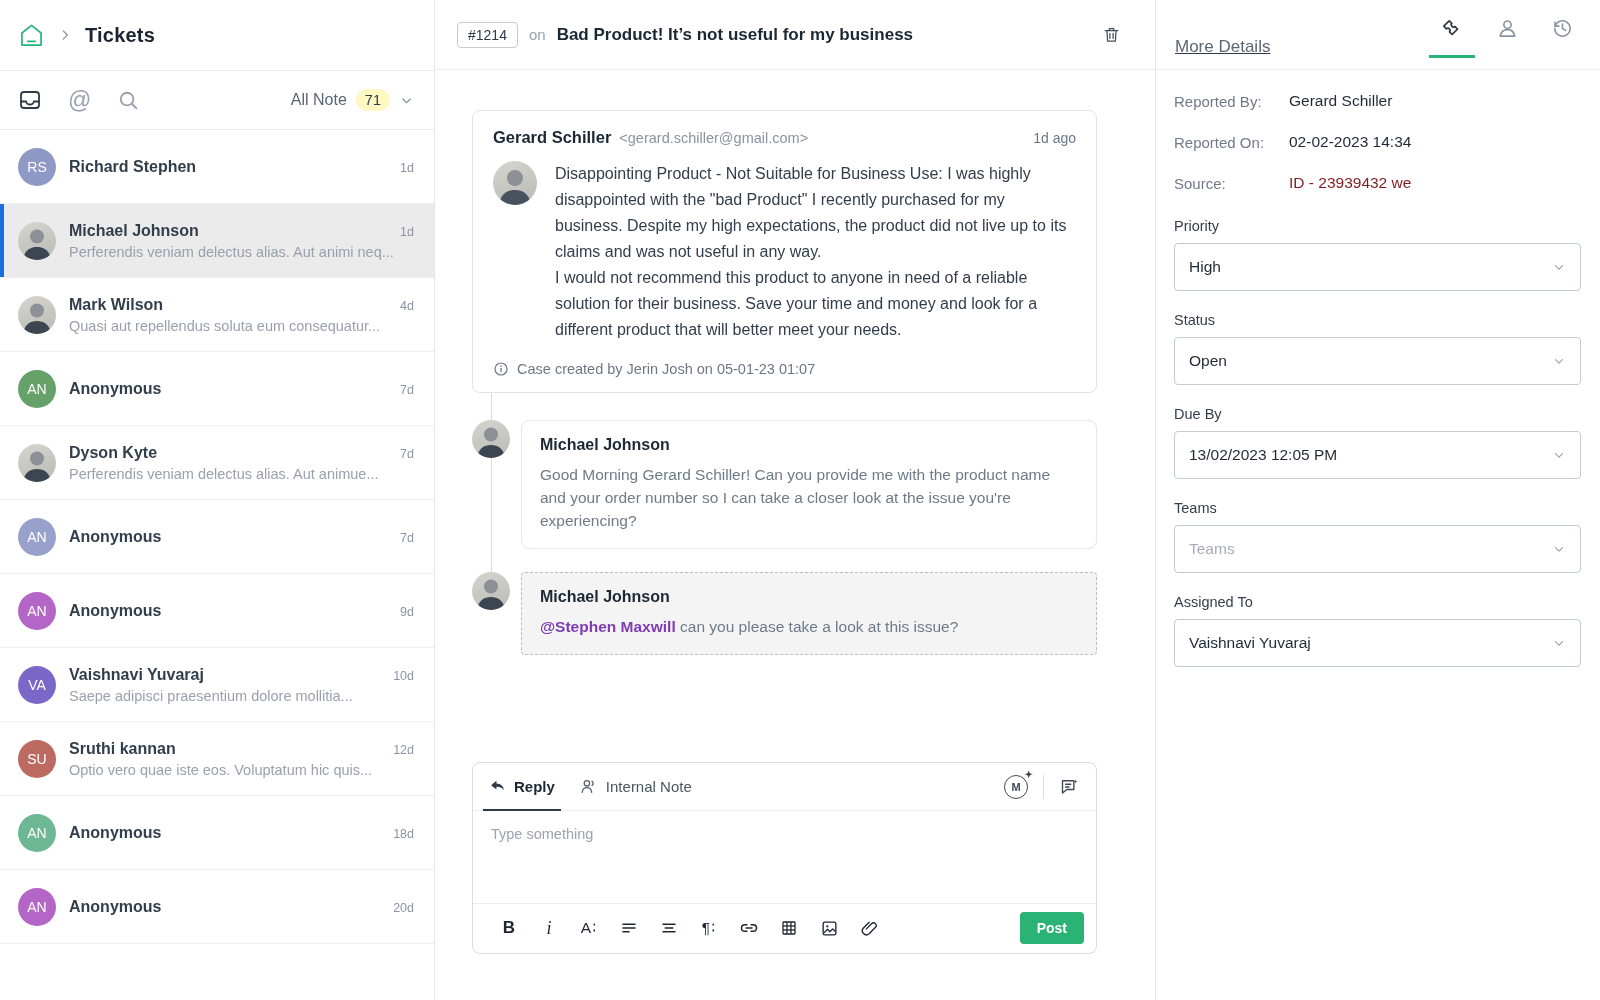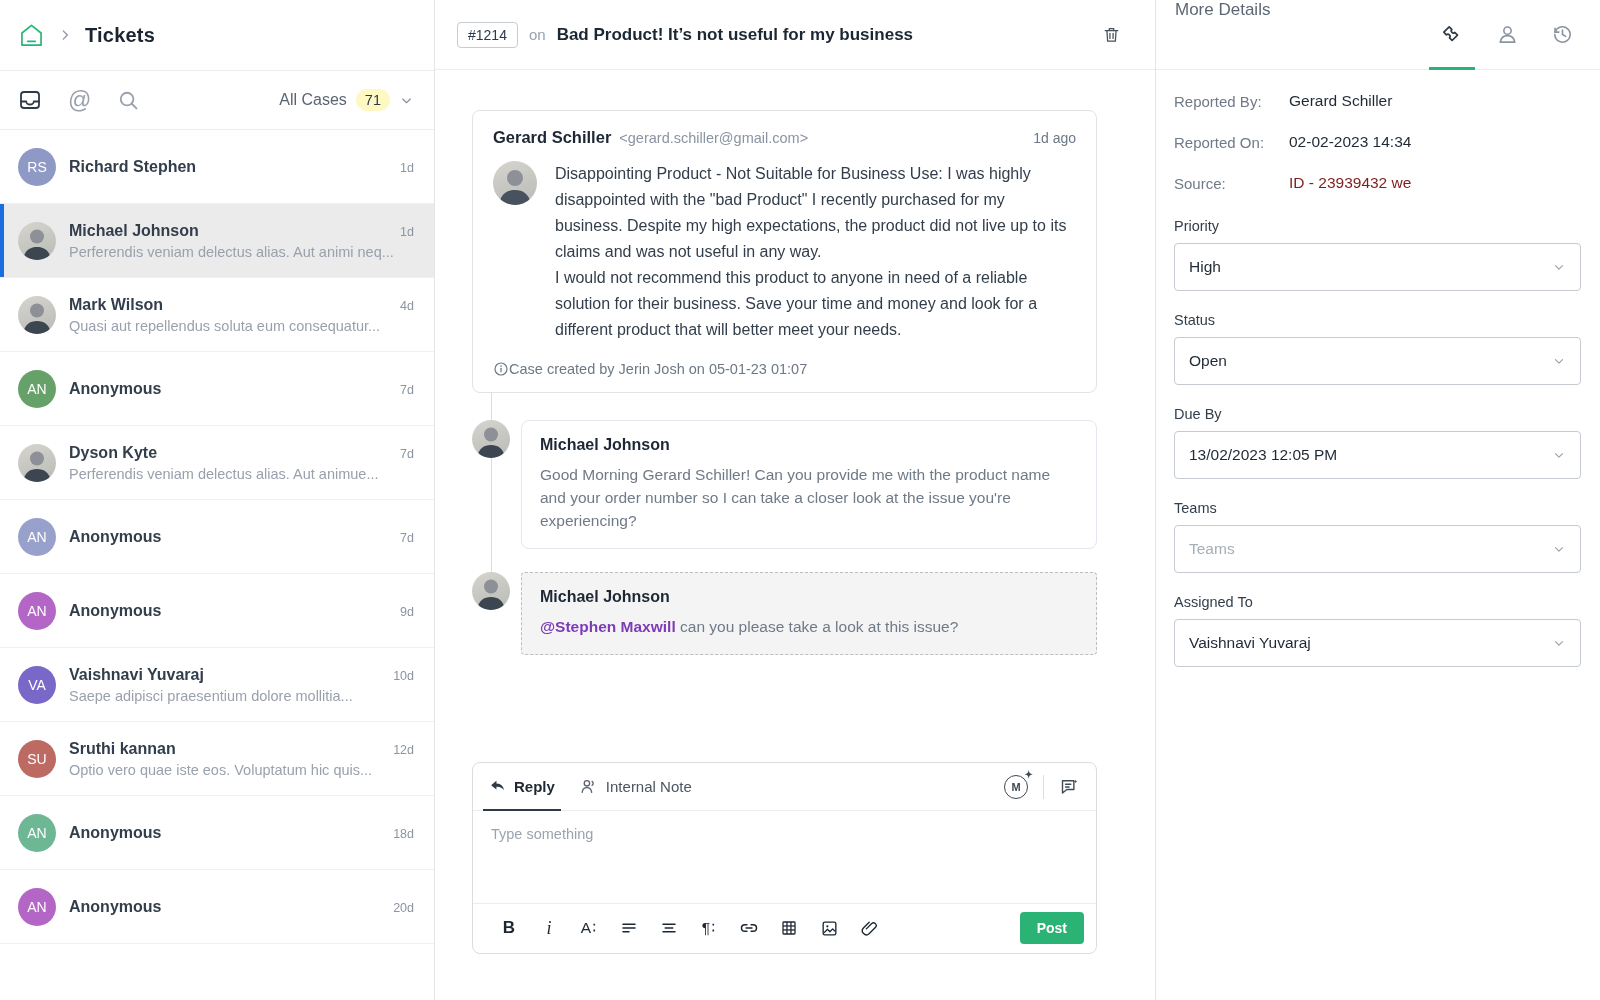--- a/index.html
+++ b/index.html
@@ -42,21 +42,21 @@
   .thread { flex:1; padding:40px 58px 0 37px; overflow:hidden; }
   .msg-card { border:1px solid #e1e3e6; border-radius:8px; padding:17px 20px 15px; background:#fff; position:relative; z-index:1; }
   .msg-head { display:flex; align-items:baseline; margin-bottom:14px; }
   .msg-author { font-size:16.5px; font-weight:bold; color:#1d2834; }
   .msg-email { font-size:14.5px; color:#8a94a2; margin-left:8px; }
   .msg-time { margin-left:auto; font-size:14px; color:#6d7886; }
   .msg-bodyrow { display:flex; gap:18px; }
   .msg-avatar { width:44px; height:44px; border-radius:50%; overflow:hidden; flex-shrink:0;
     background:linear-gradient(160deg,#d6d4ce,#b9bbb6); display:flex; align-items:center; justify-content:center; }
   .msg-text { font-size:16px; line-height:26px; color:#323e4b; }
-  .msg-footer { display:flex; align-items:center; color:#6d7884; font-size:14.5px; margin-top:18px; }
+  .msg-footer { display:flex; align-items:center; gap:8px; color:#6d7884; font-size:14.5px; margin-top:18px; }
 
   .replies { position:relative; margin-top:27px; }
   .replies::before { content:""; position:absolute; left:19px; top:-28px; height:204px; border-left:1px solid #dcdcdc; }
   .reply { display:flex; gap:11px; margin-bottom:23px; position:relative; }
   .reply-avatar { width:38px; height:38px; border-radius:50%; overflow:hidden; flex-shrink:0; z-index:1;
     background:linear-gradient(160deg,#d6d4ce,#b9bbb6); display:flex; align-items:center; justify-content:center; }
   .reply-card { flex:1; border:1px solid #e8e4f0; border-radius:8px; padding:15px 18px 16px; background:#fff; }
   .reply-card.dashed { border:1px dashed #b9bec4; background:#f4f4f5; border-radius:4px; }
   .reply-author { font-size:16px; font-weight:bold; color:#1d2834; margin-bottom:9px; }
   .reply-text { font-size:15.5px; color:#6f7a87; line-height:23px; }
@@ -77,21 +77,21 @@
   .comp-toolbar { border-top:1px solid #ececec; display:flex; align-items:center; padding:8px 12px 9px 16px; }
   .fmt { width:40px; display:flex; justify-content:center; align-items:center; color:#1d2733; cursor:pointer; height:24px; }
   .fmt-b { font-weight:bold; font-size:17px; }
   .fmt-i { font-style:italic; font-family:"Liberation Serif", serif; font-size:18px; }
   .fmt-txt { font-size:15.5px; letter-spacing:1px; }
   .post-btn { margin-left:auto; background:#2bb275; color:#fff; font-weight:bold; font-size:14px;
     border:none; border-radius:4px; padding:8px 17px; cursor:pointer; font-family:inherit; }
 
   
   .details { width:444px; min-width:444px; display:flex; flex-direction:column; }
-  .det-header { height:70px; display:flex; align-items:flex-start; padding:0 26px 0 19px; border-bottom:1px solid #ececec; }
+  .det-header { height:70px; display:flex; align-items:flex-end; padding:0 26px 12px 19px; border-bottom:1px solid #ececec;text-decoration:underline; }
   .det-title { font-size:17px; color:#5c6773; }
   .det-icons { margin-left:auto; display:flex; align-items:center; gap:32px; height:100%; }
   .det-tab { height:100%; display:flex; align-items:center; position:relative; cursor:pointer; }
   .det-tab.active::after { content:""; position:absolute; bottom:-1px; left:-11px; right:-11px; height:3px; background:#28b476; }
   .det-body { padding:22px 19px 0 18px; }
   .info-row { display:flex; align-items:flex-end; margin-bottom:23px; }
   .info-label { width:115px; color:#707a87; font-size:15px; flex-shrink:0; }
   .info-value { color:#1f2a36; font-size:15.5px; }
   .info-value.link { color:#7f1d1d; cursor:pointer; }
   .fields { margin-top:26px; }
@@ -133,21 +133,21 @@
       </span>
       <span class="at-glyph">@</span>
       <span>
         <svg width="23" height="23" viewBox="0 0 24 24" fill="none" stroke="#98a1ad" stroke-width="1.9" stroke-linecap="round">
           <circle cx="10.5" cy="10.5" r="6.6"></circle>
             <line x1="15.4" y1="15.4" x2="20.3" y2="20.3"></line>
         </svg>
       </span>
       <span class="spacer"></span>
       <span class="filter">
-        <span>All Cases</span>
+        <span>All Note</span>
         <span class="count-badge">71</span>
         <svg width="15" height="15" viewBox="0 0 24 24" fill="none" stroke="#8a94a2" stroke-width="2" stroke-linecap="round" stroke-linejoin="round">
             <polyline points="6 9.5 12 15.5 18 9.5"></polyline>
           </svg>
       </span>
     </div>
 
     <div class="ticket-list">
         <div class="t-row">
           <span class="avatar" style="background: rgb(143, 153, 197);">RS</span>

